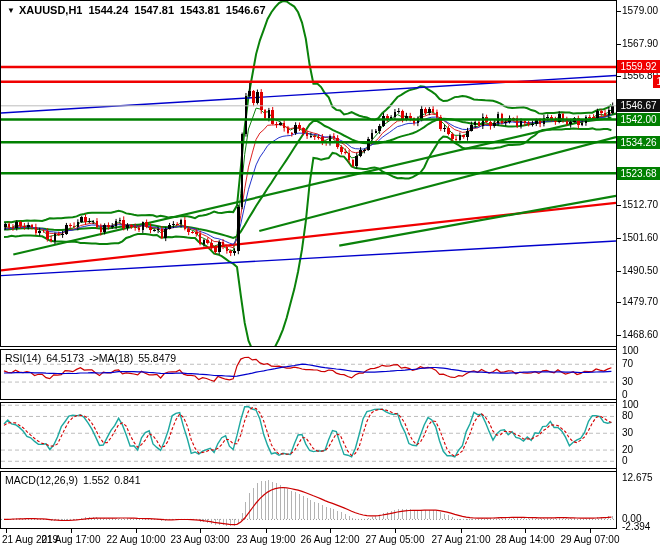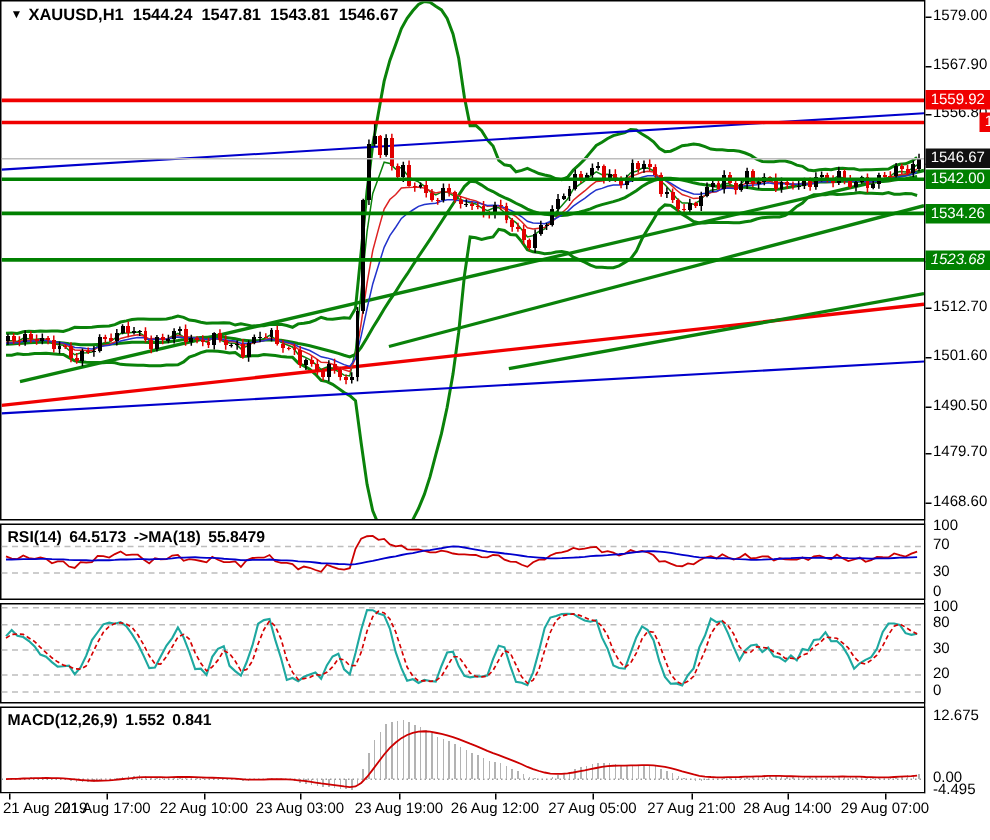--- a/index.html
+++ b/index.html
@@ -11,21 +11,21 @@
   #pane-main{top:0;height:347px;}
   #pane-rsi{top:349px;height:51px;}
   #pane-stoch{top:402px;height:67px;}
   #pane-macd{top:471px;height:58px;}
   #yaxis{position:absolute;left:617px;top:0;width:43px;height:560px;background:#fff;}
   #vline{position:absolute;left:616px;top:0;width:1px;height:529px;background:#000;}
   #xaxis{position:absolute;left:0;top:529px;width:617px;height:31px;background:#fff;}
   .hdr{position:absolute;left:6px;top:3px;font-size:11px;font-weight:bold;color:#000;white-space:nowrap;}
   .hdr .tri{font-size:8px;margin-right:4px;vertical-align:1px;cursor:pointer;}
   .hdr span.v{margin-right:6px;}
-  .ptitle{position:absolute;left:4px;top:2px;font-size:10.5px;font-weight:bold;color:#000;white-space:nowrap;}
+  .ptitle{position:absolute;left:4px;top:2px;font-size:10.5px;font-weight:normal;color:#000;white-space:nowrap;}
   .ptitle span{margin-right:5px;}
   .ytick{position:absolute;left:5px;font-size:10px;color:#000;white-space:nowrap;line-height:12px;}
   .ydash{position:absolute;left:0;width:4px;height:1px;background:#000;}
   .badge{position:absolute;left:0;width:43px;height:13px;line-height:13px;
          font-size:10px;color:#fff;text-align:center;white-space:nowrap;}
   .xlab{position:absolute;top:5px;font-size:10px;color:#000;white-space:nowrap;}
   .xdash{position:absolute;top:0;width:1px;height:4px;background:#000;}
 </style>
 </head>
 <body>
@@ -602,36 +602,36 @@
       <div class="ydash" style="top: 238px;"></div>
       <div class="ytick" style="top: 232px;">1501.60</div>
       <div class="ydash" style="top: 271px;"></div>
       <div class="ytick" style="top: 265px;">1490.50</div>
       <div class="ydash" style="top: 302px;"></div>
       <div class="ytick" style="top: 296px;">1479.70</div>
       <div class="ydash" style="top: 335px;"></div>
       <div class="ytick" style="top: 329px;">1468.60</div>
       <div class="badge" style="top: 113px; background: rgb(0, 128, 0);">1542.00</div>
       <div class="badge" style="top: 136px; background: rgb(0, 128, 0);">1534.26</div>
-      <div class="badge" style="top: 167px; background: rgb(0, 128, 0); font-style: italic;">1523.68</div>
+      <div class="badge" style="top: 167px; background: rgb(0, 128, 0);">1523.68</div>
       <div class="badge" style="top: 60px; background: rgb(240, 0, 0);">1559.92</div>
       <div class="badge" style="top: 75px; background: rgb(240, 0, 0); margin-left: 36px;">1554.89</div>
       <div class="badge" style="top: 99px; background: rgb(16, 16, 16);">1546.67</div>
       <div class="ytick" style="top: 345px;">100</div>
       <div class="ytick" style="top: 358px;">70</div>
       <div class="ytick" style="top: 376px;">30</div>
       <div class="ytick" style="top: 389px;">0</div>
       <div class="ytick" style="top: 399px;">100</div>
       <div class="ytick" style="top: 410px;">80</div>
       <div class="ytick" style="top: 427px;">30</div>
       <div class="ytick" style="top: 444px;">20</div>
       <div class="ytick" style="top: 455px;">0</div>
       <div class="ytick" style="top: 472px;">12.675</div>
       <div class="ytick" style="top: 513px;">0.00</div>
-      <div class="ytick" style="top: 521px;">-4.495</div>
+      <div class="ytick" style="top: 521px;">-2.394</div>
     </div>
   <div id="xaxis">
       <div class="xdash" style="left: 6px;"></div>
       <div class="xlab" style="left: 2px;">21 Aug 2019</div>
       <div class="xdash" style="left: 71px;"></div>
       <div class="xlab" style="left: 71px; transform: translateX(-50%);">21 Aug 17:00</div>
       <div class="xdash" style="left: 136px;"></div>
       <div class="xlab" style="left: 136px; transform: translateX(-50%);">22 Aug 10:00</div>
       <div class="xdash" style="left: 200px;"></div>
       <div class="xlab" style="left: 200px; transform: translateX(-50%);">23 Aug 03:00</div>

